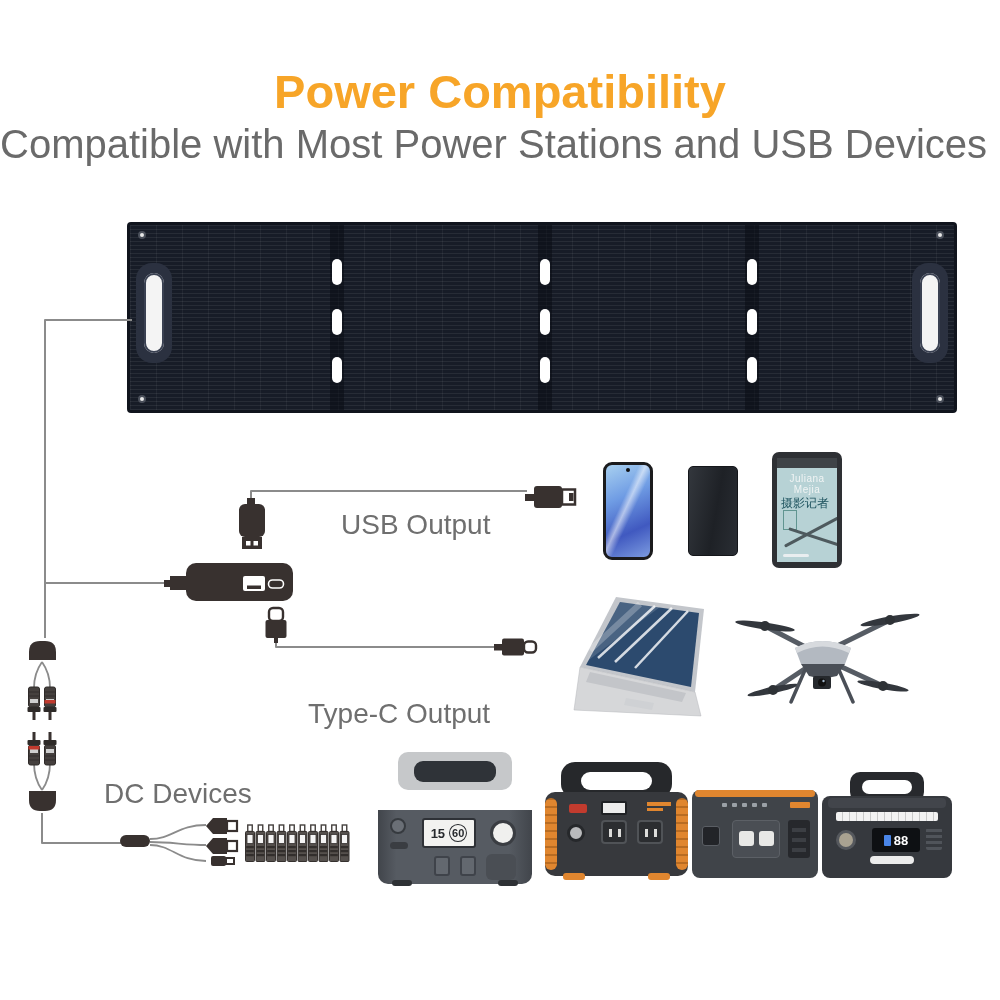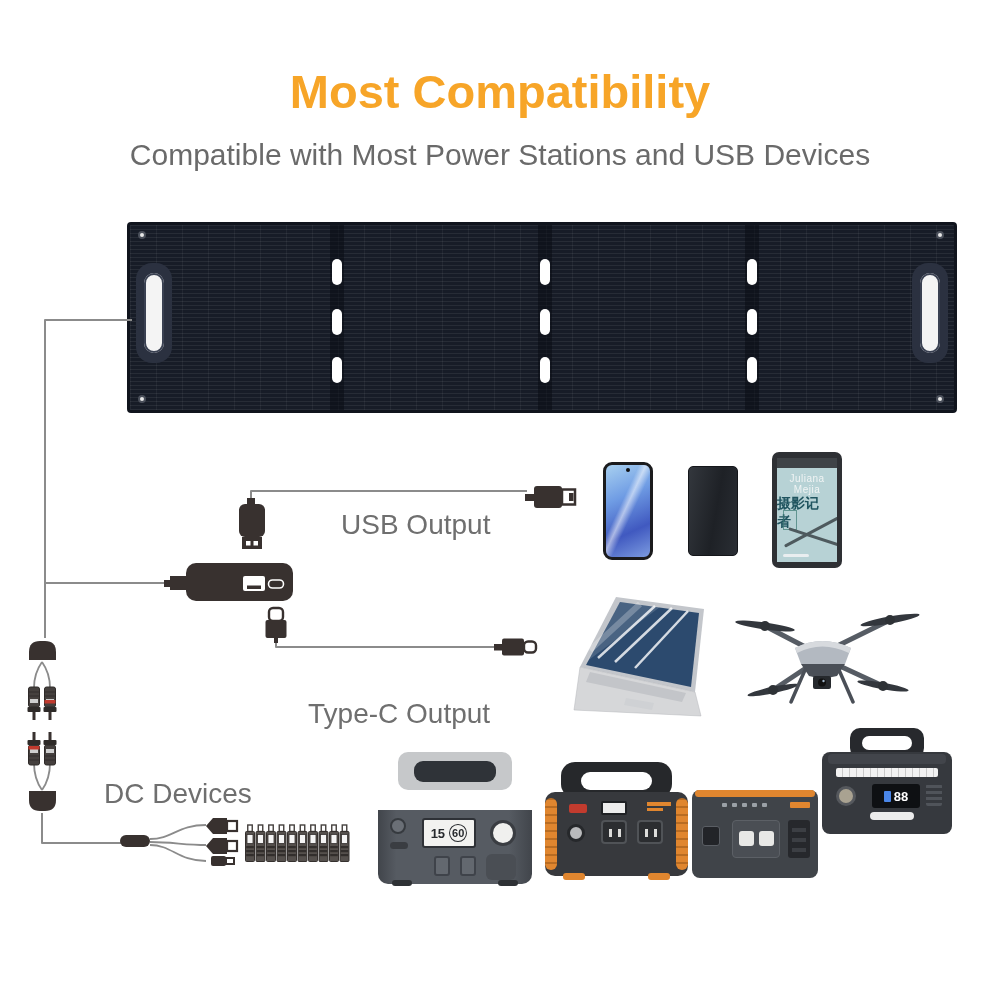--- a/index.html
+++ b/index.html
@@ -5,22 +5,22 @@
   :root{
     --accent:#F7A528; --label-gray:#6F6F6F; --cable:#8B8B8B;
     --connector:#38312F; --panel:#171C27; --ps-orange:#E0862F;
   }
   *{box-sizing:border-box;margin:0;padding:0}
   body{background:#fff;font-family:"Liberation Sans",sans-serif}
   .canvas{position:relative;width:1000px;height:1000px;background:#fff;overflow:hidden}
   .abs{position:absolute}
   .title{position:absolute;left:0;right:0;top:64px;text-align:center;
          font-size:47px;font-weight:700;color:var(--accent);letter-spacing:0px}
-  .subtitle{position:absolute;left:0;right:0;top:138px;text-align:center;
-            font-size:30px;font-weight:400;color:#6a6a6a;letter-spacing:0px}
+  .subtitle{position:absolute;left:0;right:0;top:122px;
+            font-size:40px;font-weight:400;color:#6a6a6a;letter-spacing:0px}
   .out-label{position:absolute;font-size:28px;color:var(--label-gray);white-space:nowrap}
 
   
   .panel{position:absolute;left:127px;top:222px;width:830px;height:191px;border-radius:4px;
      border:3px solid #10141d;
      background:
        repeating-linear-gradient(90deg, rgba(255,255,255,0.05) 0 1px, transparent 1px 26px),
        repeating-linear-gradient(0deg, rgba(255,255,255,0.07) 0 1px, transparent 1px 4px),
        var(--panel);}
   .hinge{position:absolute;top:0;width:14px;height:185px;background:rgba(10,13,20,0.55)}
@@ -36,21 +36,21 @@
      background:linear-gradient(155deg,#a8d0f0 0%,#6f9ce4 35%,#4059c0 70%,#7c9be0 100%);overflow:hidden}
   .phone .streak{position:absolute;inset:0;
      background:linear-gradient(115deg,transparent 38%,rgba(255,255,255,.55) 46%,transparent 56%)}
   .phone .cam{position:absolute;top:3px;left:50%;margin-left:-2px;width:4px;height:4px;border-radius:50%;background:#101012}
   .pbank{position:absolute;left:688px;top:466px;width:50px;height:90px;border-radius:5px;border:1px solid #14161a;
      background:linear-gradient(100deg,#33373d,#1e2126 55%,#2a2e34)}
   .tablet{position:absolute;left:772px;top:452px;width:70px;height:116px;background:#2e3034;border-radius:7px}
   .tablet .scr{position:absolute;left:5px;right:5px;top:6px;bottom:6px;background:#b7d2d5;overflow:hidden}
   .tablet .tbar{height:10px;background:#3f4347}
   .tablet .author{display:block;text-align:center;margin-top:5px;font-size:10px;color:#f0f4f4;letter-spacing:.5px}
-  .tablet .cn{display:block;padding-right:8px;font-size:14px;font-weight:700;color:#205560}
+  .tablet .cn{display:block;text-align:right;padding-right:8px;font-size:12px;font-weight:400;color:#205560}
   .tablet .branch1,.tablet .branch2{position:absolute;background:#4e5a5e;height:3px;border-radius:2px}
   .tablet .branch1{width:80px;left:3px;top:68px;transform:rotate(-28deg)}
   .tablet .branch2{width:70px;left:10px;top:80px;transform:rotate(18deg)}
   .tablet .tag{position:absolute;left:6px;top:52px;width:14px;height:20px;border:1px solid #3c7a74;opacity:.7}
   .tablet .foot{position:absolute;left:6px;bottom:5px;width:26px;height:3px;background:#e9eef0;border-radius:2px}
 
   
   .ps{position:absolute}
   .ps1-arch{position:absolute;left:20px;top:0;width:114px;height:38px;background:#c6c8ca;border-radius:10px}
   .ps1-slot{position:absolute;left:36px;top:9px;width:82px;height:21px;background:#2f3338;border-radius:9px}
@@ -105,21 +105,21 @@
   .ps4-batt{width:7px;height:11px;background:#4a86e8;border-radius:1px}
   .ps4-pill{position:absolute;left:48px;top:60px;width:44px;height:8px;background:#ececec;border-radius:4px}
   .ps4-lbl{position:absolute;left:104px;top:32px;width:16px;height:22px;
       background:repeating-linear-gradient(0deg,#50545a 0 3px,#36393e 3px 6px);border-radius:2px}
 </style>
 </head>
 <body>
 
 <div class="canvas">
 
-  <h1 class="title">Most Compatibility</h1>
+  <h1 class="title">Power Compatibility</h1>
   <p class="subtitle">Compatible with Most Power Stations and USB Devices</p>
 
   <div class="panel">
     <div class="hinge" style="left:200px">
       <div class="hslot" style="top:34px"></div>
       <div class="hslot" style="top:84px"></div>
       <div class="hslot" style="top:132px"></div>
     </div>
     <div class="hinge" style="left:408px">
       <div class="hslot" style="top:34px"></div>
@@ -374,21 +374,21 @@
         <div class="ps3-outlet" style="left:26px"></div>
       </div>
       <div class="ps3-right">
         <i style="top:8px"></i>
           <i style="top:18px"></i>
           <i style="top:28px"></i>
       </div>
     </div>
   </div>
 
-  <div class="ps" style="left:822px;top:728px;width:130px;height:90px">
+  <div class="ps" style="left:822px;top:772px;width:130px;height:90px">
     <div class="ps4-handle"></div>
     <div class="ps4-slot"></div>
     <div class="ps4-body">
       <div class="ps4-topface"></div>
       <div class="ps4-vent"></div>
       <div class="ps4-port"></div>
       <div class="ps4-disp">
         <span class="ps4-batt"></span>
         <span>88</span>
       </div>

